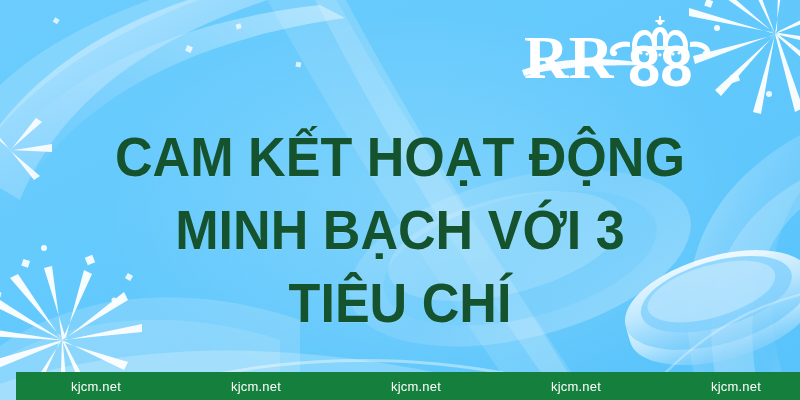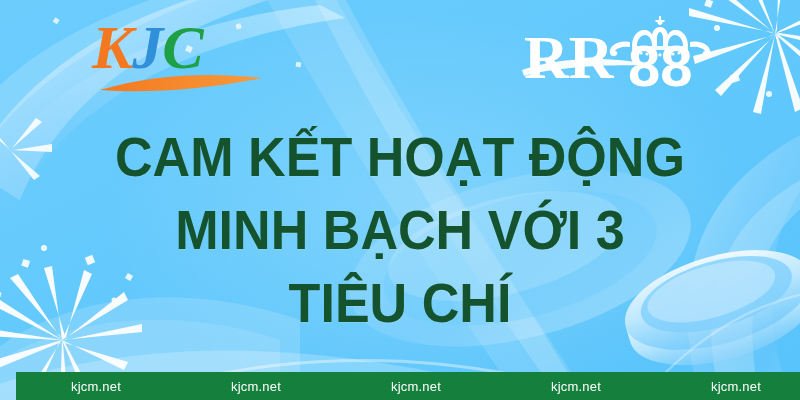--- a/index.html
+++ b/index.html
@@ -243,34 +243,20 @@
     </g>
 
     <g fill="#ffffff" opacity="0.75">
       <rect x="186" y="46" width="6" height="6" transform="rotate(24 189 49)"></rect>
       <rect x="236" y="24" width="5" height="5" transform="rotate(-16 238 26)"></rect>
       <rect x="54" y="18" width="5" height="5" transform="rotate(32 56 20)"></rect>
       <rect x="296" y="62" width="5" height="5" transform="rotate(10 298 64)"></rect>
     </g>
   </svg>
 
-  <div id="kjc-logo">
-    <svg width="176" height="78" viewBox="0 0 176 78">
-      <defs>
-        <linearGradient id="kjcSwoosh" x1="0" y1="0" x2="1" y2="0">
-          <stop offset="0%" stop-color="#f4781f"></stop>
-          <stop offset="100%" stop-color="#f79a3c"></stop>
-        </linearGradient>
-      </defs>
-      <path d="M 8 74 C 60 58 120 56 170 62 C 120 72 60 78 8 74 Z" fill="url(#kjcSwoosh)"></path>
-    </svg>
-    <div class="kjc-letters">
-      <span class="kjc-k">K</span><span class="kjc-j">J</span><span class="kjc-c">C</span>
-    </div>
-  </div>
 
   <div id="rr88-logo">
     <svg width="200" height="78" viewBox="0 0 200 78">
 
       <g fill="#ffffff">
         <path d="M 112 34 C 112 24 118 18 124 18 C 128 18 131 20 132 23 C 133 18 136 15 140 15 C 144 15 147 18 148 23 C 149 20 152 18 156 18 C 162 18 168 24 168 34 L 163 34 C 163 27 159 23 155 23 C 151 23 148 27 148 34 L 143 34 L 143 26 C 143 22 141 20 140 20 C 139 20 137 22 137 26 L 137 34 L 132 34 C 132 27 129 23 125 23 C 121 23 117 27 117 34 Z"></path>
         <path d="M 112 34 L 168 34 L 168 38 L 112 38 Z" opacity="0.9"></path>
         <circle cx="140" cy="10" r="2.6"></circle>
         <rect x="139" y="4" width="2" height="9"></rect>
         <rect x="135.5" y="8" width="9" height="2"></rect>

